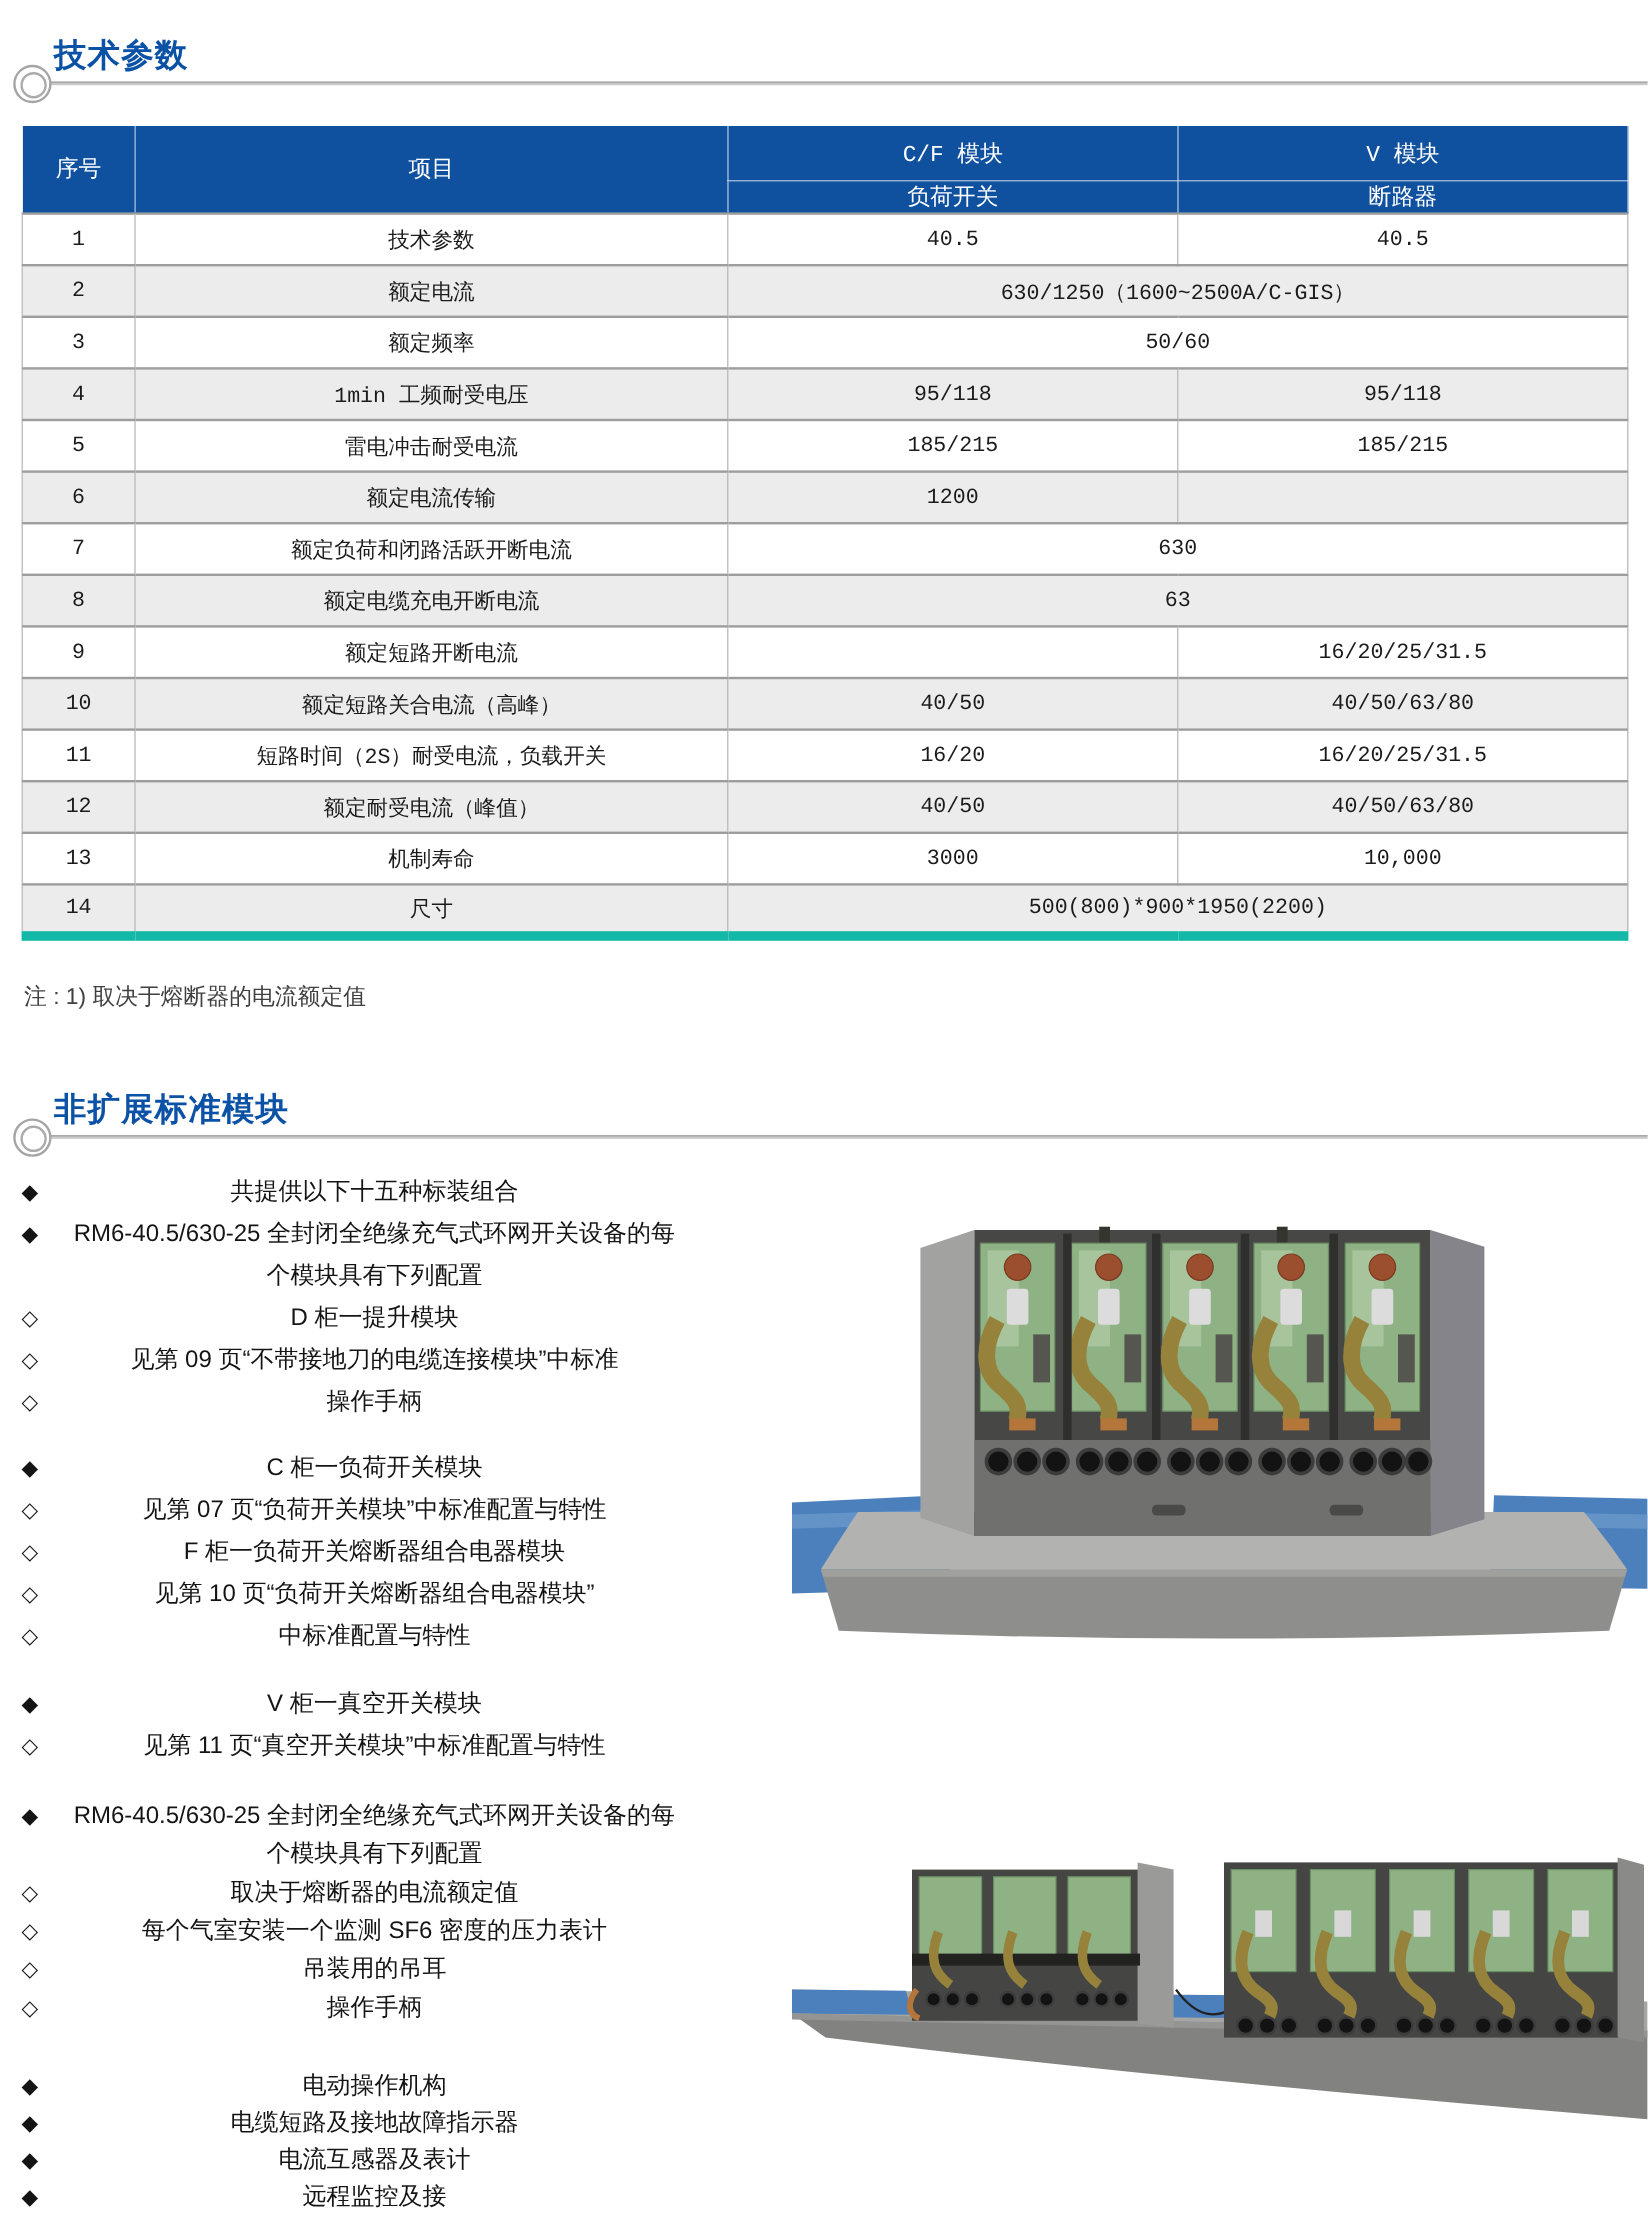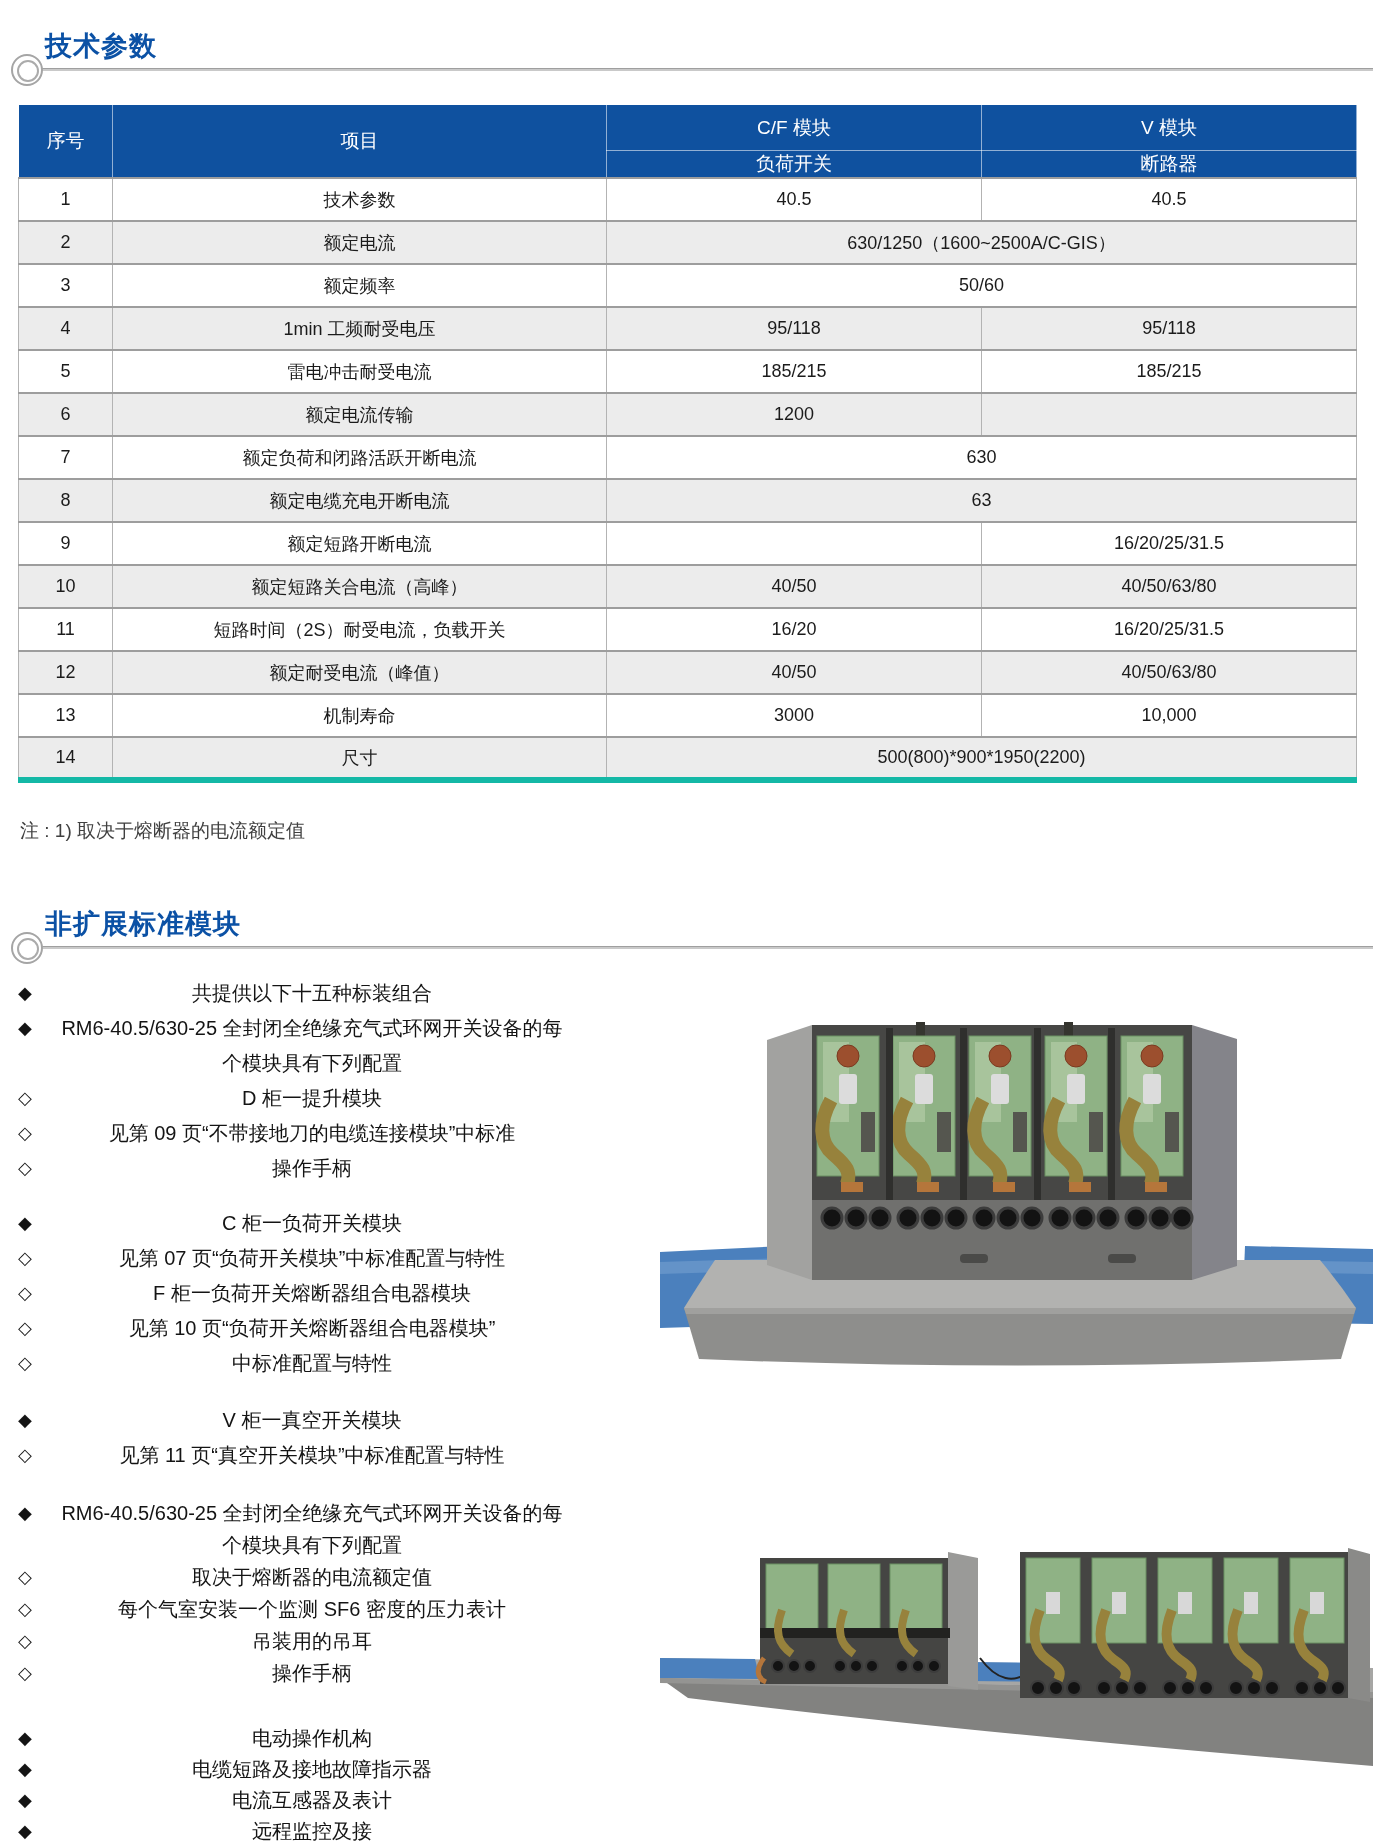--- a/index.html
+++ b/index.html
@@ -29,34 +29,34 @@
     background:#fff;
   }
   .section-ring::after {
     content:""; position:absolute; left:4px; top:4px;
     width:18px; height:18px; border:2px solid #ababab; border-radius:50%;
   }
 
   
   .spec-table {
     position:absolute; left:18px; top:104px;
-    width:1338px; border-collapse:collapse; table-layout:fixed;
+    width:1338px; border-collapse:collapse; table-layout:fixed;font-family:Liberation Mono, monospace;
   }
   .spec-table thead th {
     background:#0f519f; color:#ffffff; font-weight:normal;
     font-size:19px; border:1px solid rgba(255,255,255,0.55);
   }
   .spec-table thead tr:first-child th { height:46px; }
   .spec-table thead tr:last-child th { height:20px; }
   .spec-table tbody td {
     height:43px; text-align:center; font-size:18px; color:#1b1b1b;
     border-left:1px solid #b3b3b3; border-right:1px solid #b3b3b3;
     border-top:2px solid #9d9d9d;
   }
-  .spec-table tbody tr:last-child td { border-bottom:6px solid #14b8a6; }
+  .spec-table tbody tr:last-child td { border-bottom:8px solid #14b8a6; }
   .spec-table tbody tr:nth-child(even) { background:#ececec; }
 
   
   .table-note {
     position:absolute; left:20px; top:818px;
     font-size:19px; color:#404040;
   }
 
   
   .bullets { position:absolute; left:18px; top:976px; width:560px; }

